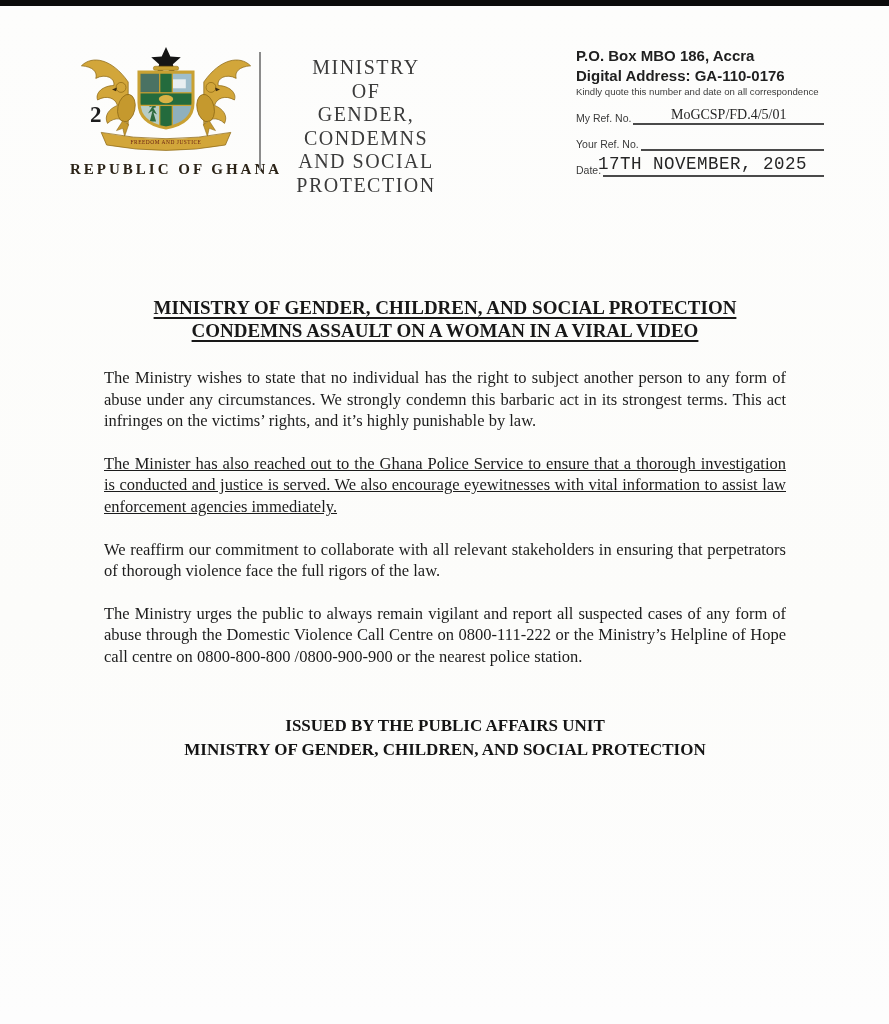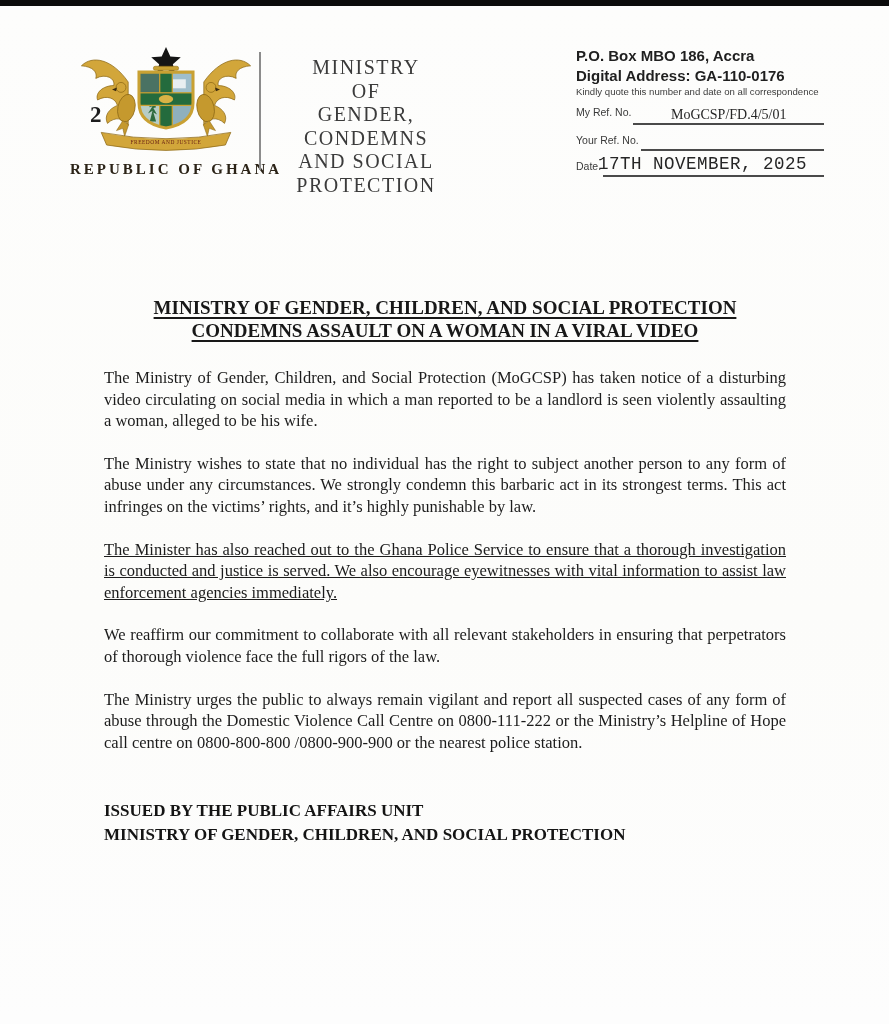--- a/index.html
+++ b/index.html
@@ -54,21 +54,21 @@
     position: absolute; left: 576px; top: 46px; width: 248px;
     font-family: "Liberation Sans", sans-serif;
     color: #1f1f1f;
   }
   .contact .bold-line {
     font-weight: bold; font-size: 15px; line-height: 20px;
   }
   .contact .note {
     font-size: 9.6px; color: #3c3c3c; white-space: nowrap;
   }
-  .ref-row { display: flex; align-items: flex-start; margin-top: 9px; }
+  .ref-row { display: flex; align-items: flex-end; margin-top: 9px; }
   .ref-label {
     font-size: 10.5px; color: #3a3a3a; white-space: nowrap; padding-bottom: 1px;
   }
   .ref-line {
     flex: 1; margin-left: 2px;
     border-bottom: 2px solid #4a4a4a;
     min-height: 15px;
     text-align: center;
     font-family: "Liberation Serif", serif;
     font-size: 14px; line-height: 17px;
@@ -97,21 +97,21 @@
   .doc-body {
     position: absolute; top: 367px; left: 104px; width: 682px;
     font-size: 16.5px; line-height: 21.6px;
     text-align: justify; color: #1c1c1c;
   }
   .doc-body p { margin: 0 0 21px 0; }
   .doc-body p.gap-before { margin-top: 15px; text-decoration: underline; }
   .doc-footer {
     margin-top: 46px;
     font-weight: bold; font-size: 17px; line-height: 24px;
-    text-align: left; color: #141414;
+    text-align: center; color: #141414;
   }
 </style>
 </head>
 <body>
 
 <div class="page">
   <div class="topbar"></div>
 
   <div class="emblem">
     <svg viewBox="0 0 200 128" aria-hidden="true">
@@ -195,21 +195,20 @@
       <span class="ref-line"></span>
     </div>
   </div>
 
   <h1 class="doc-title">
     <span>MINISTRY OF GENDER, CHILDREN, AND SOCIAL PROTECTION</span>
     <span>CONDEMNS ASSAULT ON A WOMAN IN A VIRAL VIDEO</span>
   </h1>
 
   <div class="doc-body">
-    <p>The Ministry of Gender, Children, and Social Protection (MoGCSP) has taken notice of a disturbing video circulating on social media in which a man reported to be a landlord is seen violently assaulting a woman, alleged to be his wife.</p>
     <p>The Ministry wishes to state that no individual has the right to subject another person to any form of abuse under any circumstances. We strongly condemn this barbaric act in its strongest terms. This act infringes on the victims’ rights, and it’s highly punishable by law.</p>
     <p class="gap-before">The Minister has also reached out to the Ghana Police Service to ensure that a thorough investigation is conducted and justice is served. We also encourage eyewitnesses with vital information to assist law enforcement agencies immediately.</p>
     <p>We reaffirm our commitment to collaborate with all relevant stakeholders in ensuring that perpetrators of thorough violence face the full rigors of the law.</p>
     <p>The Ministry urges the public to always remain vigilant and report all suspected cases of any form of abuse through the Domestic Violence Call Centre on 0800-111-222 or the Ministry’s Helpline of Hope call centre on 0800-800-800 /0800-900-900 or the nearest police station.</p>
 
     <div class="doc-footer">
       <div>ISSUED BY THE PUBLIC AFFAIRS UNIT</div>
       <div>MINISTRY OF GENDER, CHILDREN, AND SOCIAL PROTECTION</div>
     </div>
   </div>

